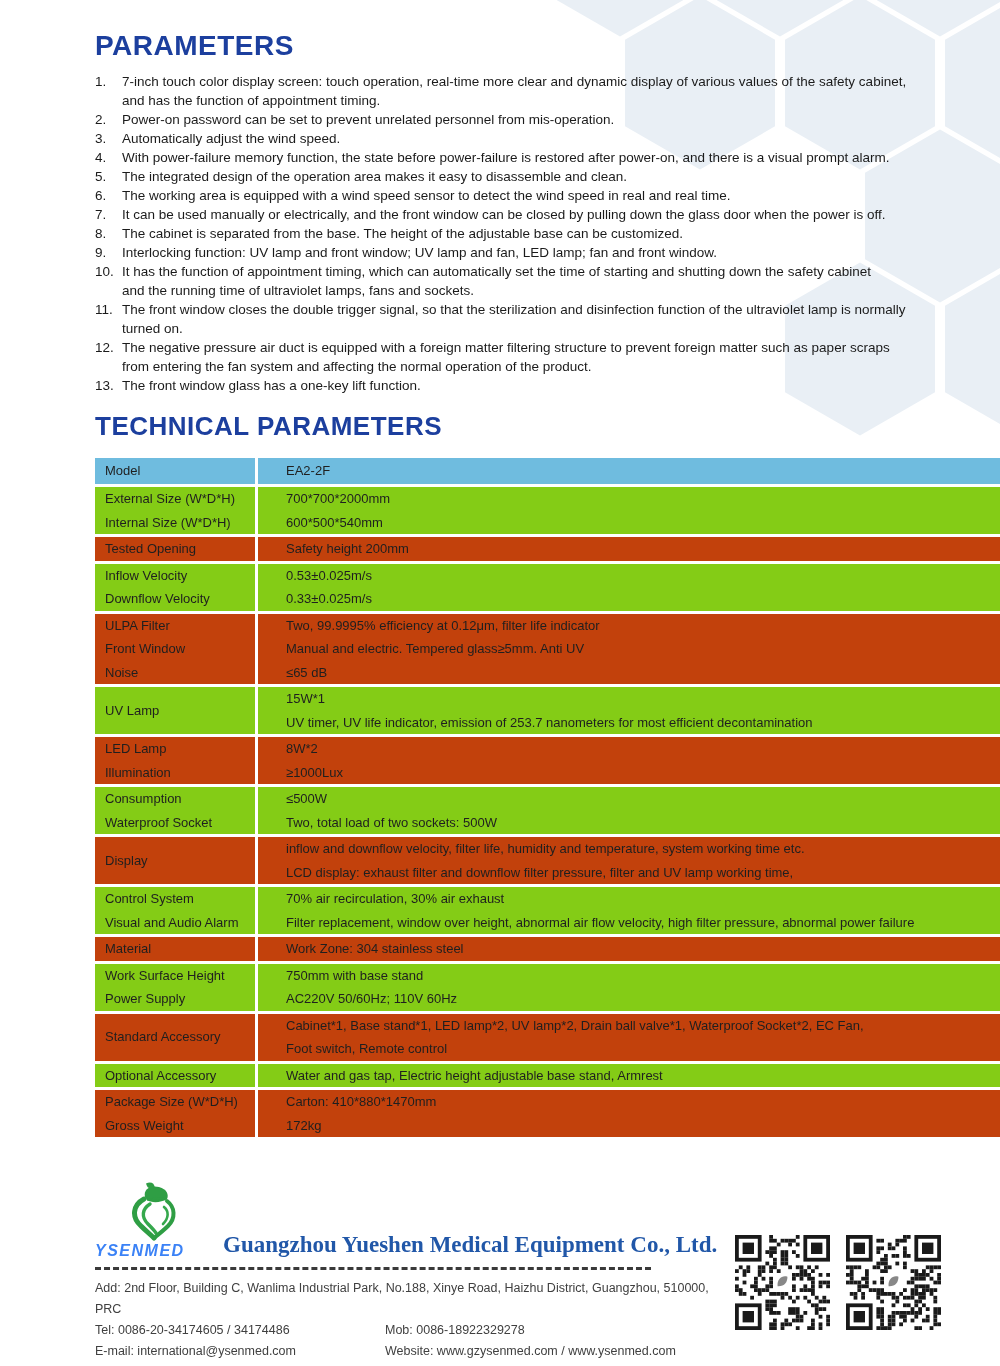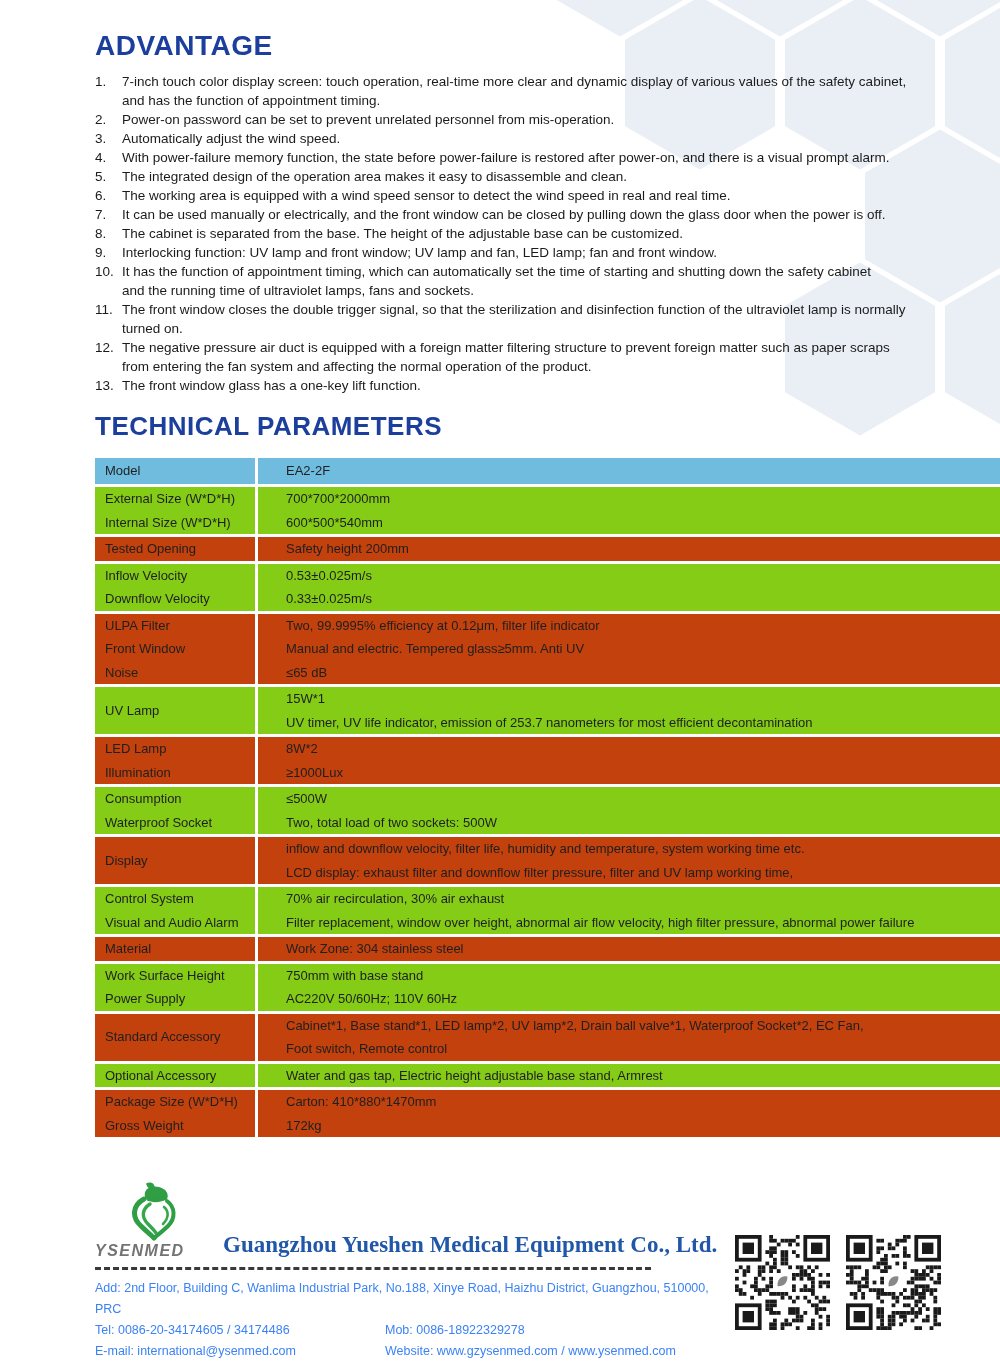--- a/index.html
+++ b/index.html
@@ -34,34 +34,34 @@
   .tgroup.header .tlabel { line-height:26px; }
   .tvalues { flex:1; padding-left:28px; display:flex; flex-direction:column; justify-content:center; }
   .tvalue { line-height:23.5px; }
   .tgroup.header .tvalue { line-height:26px; }
 
   .footer { position:absolute; left:95px; top:1185px; width:850px; z-index:1; }
   .footer-top { display:flex; align-items:flex-end; }
   .logo-block { width:112px; flex:none; text-align:left; }
   .logo-mark { display:block; margin-left:28px; }
   .logo-text {
-    font-size:16px; font-weight:bold; font-style:italic; color:#737373;
+    font-size:16px; font-weight:bold; font-style:italic; color:#3b82f6;
     letter-spacing:1.5px; margin-top:1px; position:relative;
   }
   .logo-leaf-accent {
     position:absolute; left:52px; top:-3px; width:7px; height:7px;
     background:#2f9e44; border-radius:0 70% 0 70%; transform:rotate(-20deg);
   }
   .company-name {
     font-family:"Liberation Serif", serif; font-weight:bold;
     font-size:23px; color:#2157a8; margin-left:16px; padding-bottom:2px;
     white-space:nowrap;
   }
   .dashed-sep { width:556px; border-top:3px dashed #3a3a3a; margin-top:7px; }
-  .contact { margin-top:8px; font-size:12.5px; line-height:21px; color:#3b82f6; width:640px; }
+  .contact { margin-top:8px; font-size:12.5px; line-height:21px; color:#404040; width:640px; }
   .contact-row { display:flex; }
   .contact-left { width:290px; flex:none; }
   .qr-wrap { position:absolute; left:640px; top:50px; display:flex; gap:16px; }
   .qr-wrap svg { display:block; }
 </style>
 </head>
 <body>
 
 <div class="page">
 
@@ -72,21 +72,21 @@
       <polygon points="1100,-136.6 1175,-93.3 1175,-6.700000000000003 1100,36.599999999999994 1025,-6.700000000000003 1025,-93.3" fill="#e9eff5"></polygon>
       <polygon points="700,-3.5999999999999943 775,39.7 775,126.3 700,169.6 625,126.3 625,39.7" fill="#e9eff5"></polygon>
       <polygon points="860,-3.5999999999999943 935,39.7 935,126.3 860,169.6 785,126.3 785,39.7" fill="#e9eff5"></polygon>
       <polygon points="1020,-3.5999999999999943 1095,39.7 1095,126.3 1020,169.6 945,126.3 945,39.7" fill="#e9eff5"></polygon>
       <polygon points="940,129.4 1015,172.7 1015,259.3 940,302.6 865,259.3 865,172.7" fill="#e9eff5"></polygon>
       <polygon points="860,262.4 935,305.7 935,392.3 860,435.6 785,392.3 785,305.7" fill="#e9eff5"></polygon>
       <polygon points="1020,262.4 1095,305.7 1095,392.3 1020,435.6 945,392.3 945,305.7" fill="#e9eff5"></polygon>
     </svg>
 
   <div class="content">
-    <h1 class="section-title">ADVANTAGE</h1>
+    <h1 class="section-title">PARAMETERS</h1>
 
     <div class="adv-list" id="adv-list">
         <div class="adv-item">
           <span class="adv-num">1.</span>
           <span class="adv-text">7-inch touch color display screen: touch operation, real-time more clear and dynamic display of various values of the safety cabinet,
 and has the function of appointment timing.</span>
         </div>
         <div class="adv-item">
           <span class="adv-num">2.</span>
           <span class="adv-text">Power-on password can be set to prevent unrelated personnel from mis-operation.</span>

